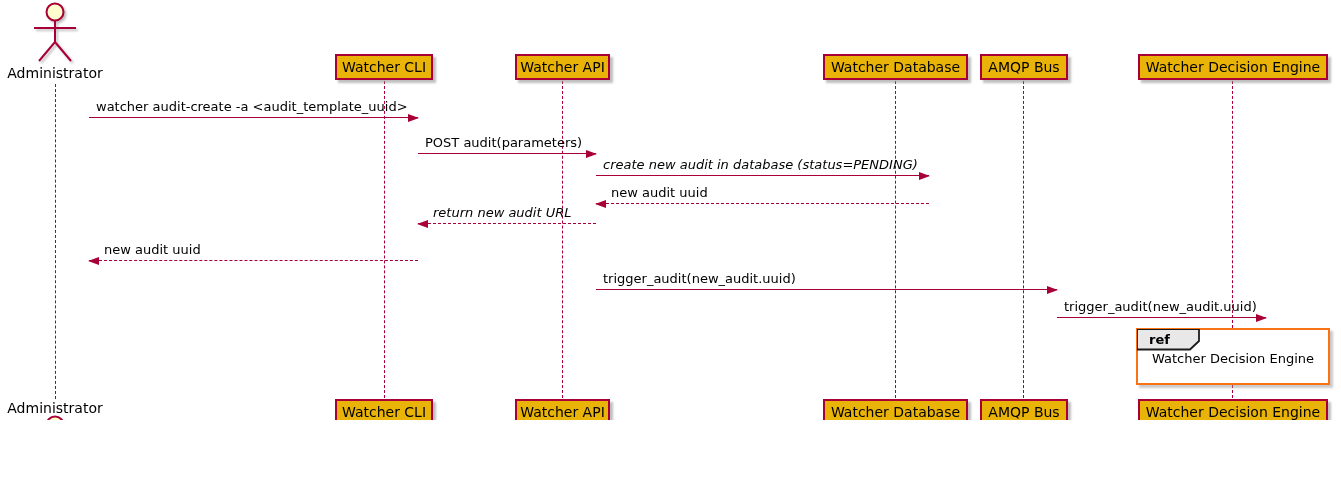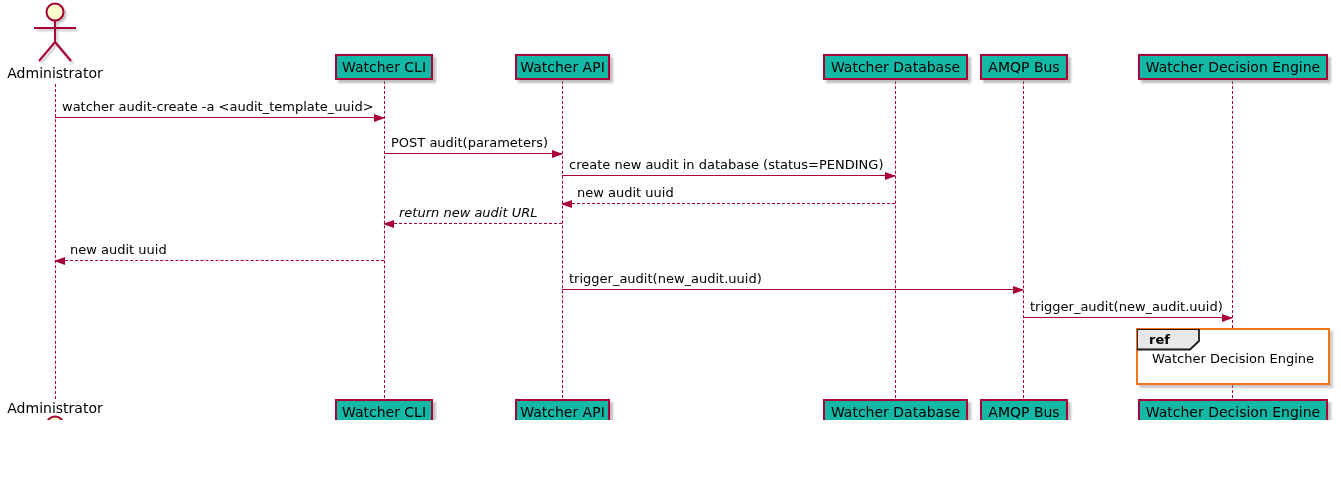--- a/index.html
+++ b/index.html
@@ -15,21 +15,21 @@
   
   .lifeline {
     position: absolute;
     width: 0;
     border-left: 1px dashed #A80036;
   }
   
   .pbox {
     position: absolute;
     height: 26px;
-    background: #14b8a6;
+    background: #eab308;
     border: 2px solid #A80036;
     box-shadow: 3px 3px 2px rgba(140,140,140,0.55);
     display: flex;
     align-items: center;
     justify-content: center;
     font-size: 14px;
     white-space: nowrap;
     box-sizing: border-box;
   }
   
@@ -40,20 +40,21 @@
     text-align: center;
     font-size: 14px;
     white-space: nowrap;
   }
   
   .msg {
     position: absolute;
     height: 19px;
     font-size: 13px;
     white-space: nowrap;
+    margin-left: 34px;
   }
   .msg .txt { display: block; padding: 0 6px 3px 7px; }
   .msg.leftward .txt { padding-left: 15px; }
   .msg .line { position: absolute; left: 0; right: 0; bottom: 0; border-top: 1px solid #A80036; }
   .msg.dashed .line { border-top-style: dashed; }
   .arr {
     position: absolute;
     bottom: -4px;
     width: 0; height: 0;
     border-top: 4px solid transparent;
@@ -131,21 +132,21 @@
     <div class="line"></div>
     <i class="arr right"></i>
   </div>
 
   <div class="msg rightward" style="left:384px; top:135px; width:178px;">
     <span class="txt">POST audit(parameters)</span>
     <div class="line"></div>
     <i class="arr right"></i>
   </div>
 
-  <div class="msg rightward" style="left:562px; top:157px; width:333px;">
+  <div class="msg rightward" style="left:562px; top:157px; width:333px;font-style:italic;">
     <span class="txt">create new audit in database (status=PENDING)</span>
     <div class="line"></div>
     <i class="arr right"></i>
   </div>
 
   <div class="msg leftward dashed" style="left:562px; top:185px; width:333px;">
     <span class="txt">new audit uuid</span>
     <div class="line"></div>
     <i class="arr left"></i>
   </div>

